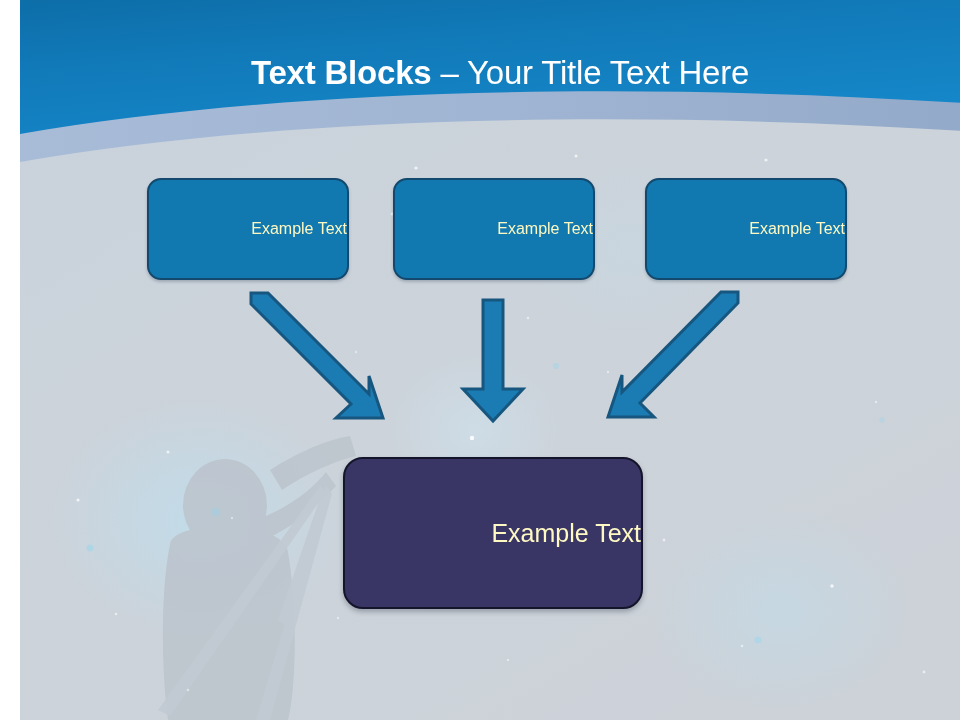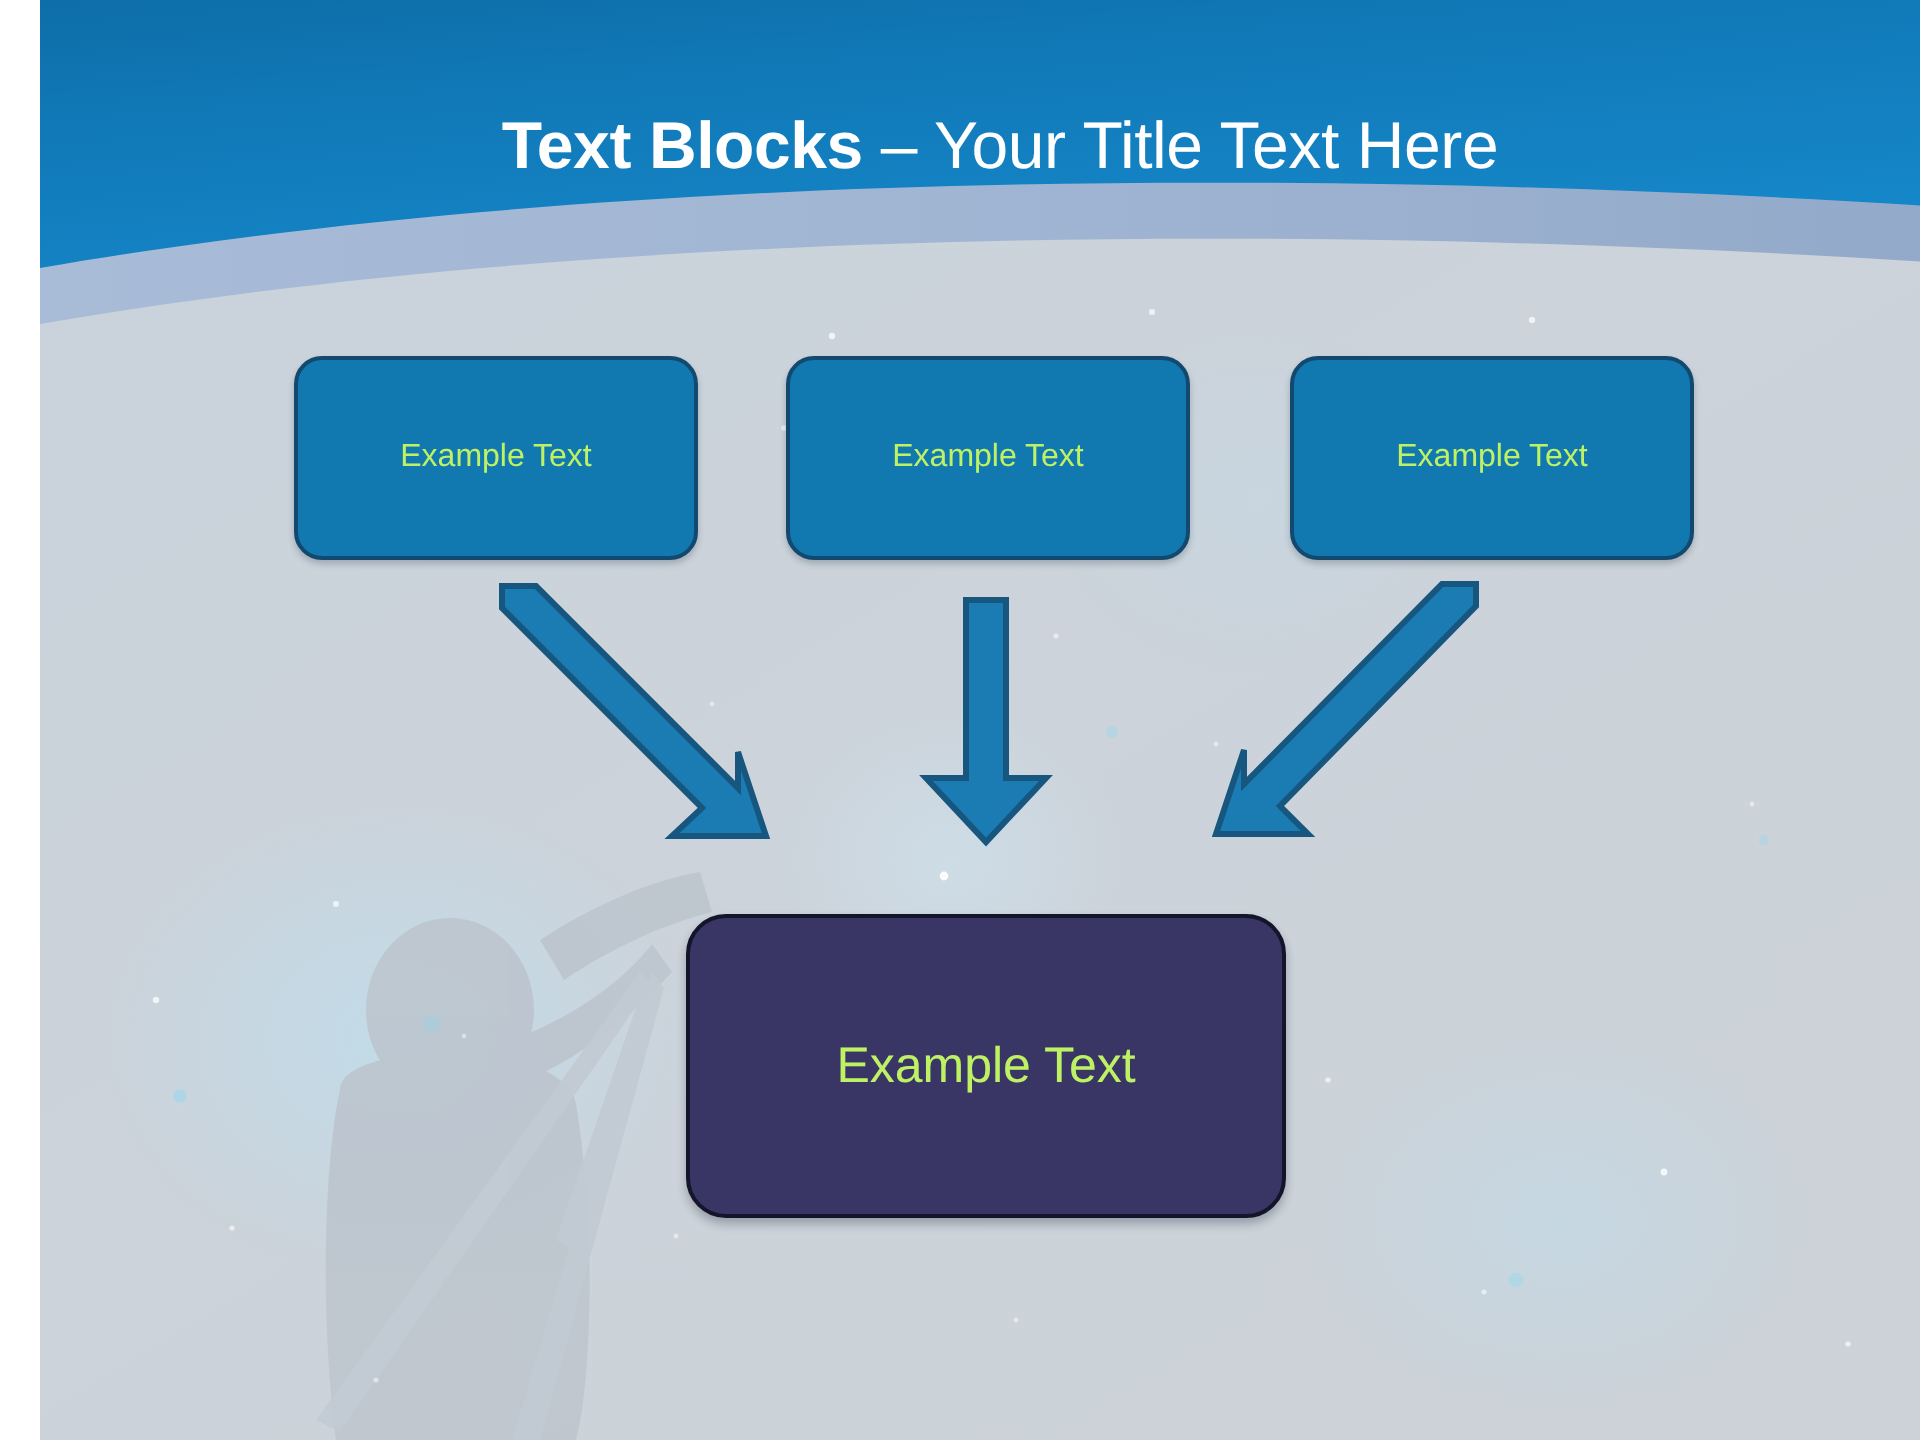--- a/index.html
+++ b/index.html
@@ -41,22 +41,22 @@
   }
   #title .strong { font-weight: bold; }
   #title .light  { font-weight: normal; }
 
   
   .tbox {
     position: absolute;
     box-sizing: border-box;
     display: flex;
     align-items: center;
-    justify-content: center;
-    color: #bef264;
+    justify-content: flex-end;
+    color: #fef9c3;
     text-align: center;
   }
   .tbox.top {
     width: 202px;
     height: 102px;
     border-radius: 14px;
     background: #1278b0;
     border: 2px solid #13496e;
     font-size: 16px;
     box-shadow: 0 2px 3px rgba(30,50,70,0.25);

